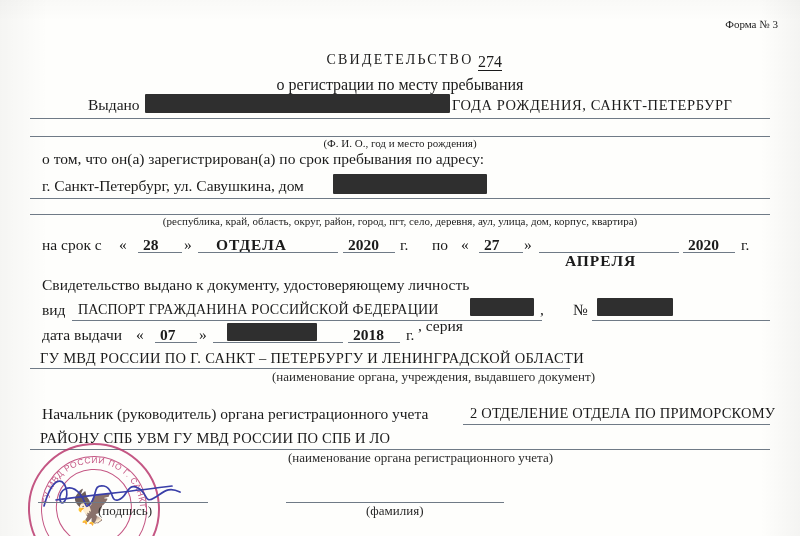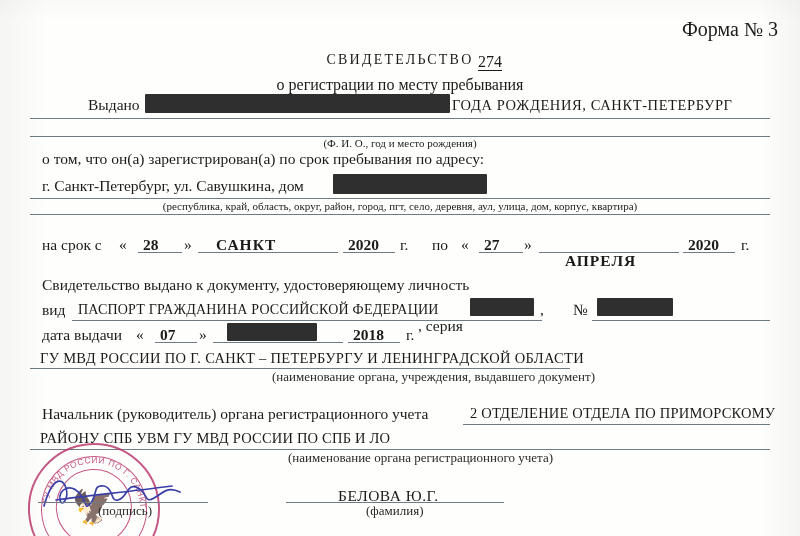--- a/index.html
+++ b/index.html
@@ -29,21 +29,21 @@
       linear-gradient(to right, rgba(0,0,0,0.035), rgba(0,0,0,0) 6%),
       linear-gradient(to left, rgba(0,0,0,0.04), rgba(0,0,0,0) 5%),
       linear-gradient(to bottom, rgba(0,0,0,0.02), rgba(0,0,0,0) 4%);
     pointer-events: none;
   }
 
   .form-no {
     position: absolute;
     top: 18px;
     right: 22px;
-    font-size: 20px;
+    font-size: 11px;
   }
 
   .title {
     position: absolute;
     top: 52px;
     left: 0;
     width: 800px;
     text-align: center;
     font-size: 14px;
     letter-spacing: 2.2px;
@@ -185,29 +185,29 @@
   <div class="rule" style="left:30px; top:136px; width:740px;"></div>
   <div class="center-cap" style="top:137px;">(Ф. И. О., год и место рождения)</div>
 
   <div class="txt" style="left:42px; top:150px;">о том, что он(а) зарегистрирован(а) по срок пребывания по адресу:</div>
 
   <div class="txt" style="left:42px; top:177px;">г. Санкт-Петербург, ул. Савушкина, дом</div>
   <div class="redact" style="left:333px; top:174px; width:154px; height:20px;"></div>
   <div class="rule" style="left:30px; top:198px; width:740px;"></div>
 
   <div class="rule" style="left:30px; top:214px; width:740px;"></div>
-  <div class="center-cap" style="top:200px;text-align:center;">(республика, край, область, округ, район, город, пгт, село, деревня, аул, улица, дом, корпус, квартира)</div>
+  <div class="center-cap" style="top:215px;text-align:center;">(республика, край, область, округ, район, город, пгт, село, деревня, аул, улица, дом, корпус, квартира)</div>
 
   <div class="txt" style="left:42px; top:236px;">на срок с</div>
   <div class="txt" style="left:119px; top:236px;">«</div>
   <div class="txt" style="left:143px; top:236px; font-weight:bold;">28</div>
   <div class="txt" style="left:184px; top:236px;">»</div>
   <div class="rule" style="left:138px; top:252px; width:44px;"></div>
 
-  <div class="txt" style="left:216px; top:236px; font-weight:bold; letter-spacing:1px;">САНКТ</div>
+  <div class="txt" style="left:216px; top:236px; font-weight:bold; letter-spacing:1px;">ОТДЕЛА</div>
   <div class="rule" style="left:198px; top:252px; width:140px;"></div>
 
   <div class="txt" style="left:348px; top:236px; font-weight:bold;">2020</div>
   <div class="rule" style="left:343px; top:252px; width:52px;"></div>
   <div class="txt" style="left:400px; top:236px;">г.</div>
 
   <div class="txt" style="left:432px; top:236px;">по</div>
   <div class="txt" style="left:461px; top:236px;">«</div>
   <div class="txt" style="left:484px; top:236px; font-weight:bold;">27</div>
   <div class="txt" style="left:524px; top:236px;">»</div>
@@ -276,17 +276,16 @@
   <div class="signature">
     <svg viewBox="0 0 150 46" width="150" height="46">
       <path d="M4 36 C 12 8, 22 6, 26 18 C 29 28, 22 38, 20 30 C 18 20, 30 12, 40 24 C 48 34, 44 40, 50 34 C 58 26, 52 14, 64 16 C 74 18, 70 32, 78 30 C 88 28, 86 12, 98 18 C 108 23, 104 34, 114 28 C 124 22, 128 16, 140 22"></path>
       <path d="M16 30 C 44 26, 86 22, 132 16"></path>
     </svg>
   </div>
 
   <div class="rule" style="left:38px; top:502px; width:170px;"></div>
   <div class="txt small" style="left:98px; top:503px;">(подпись)</div>
 
-  <div class="txt" style="left:338px; top:487px; letter-spacing:0.5px;">БЕЛОВА Ю.Г.</div>
   <div class="rule" style="left:286px; top:502px; width:218px;"></div>
   <div class="txt small" style="left:366px; top:503px;">(фамилия)</div>
 
 </div>
 
 </body></html>

